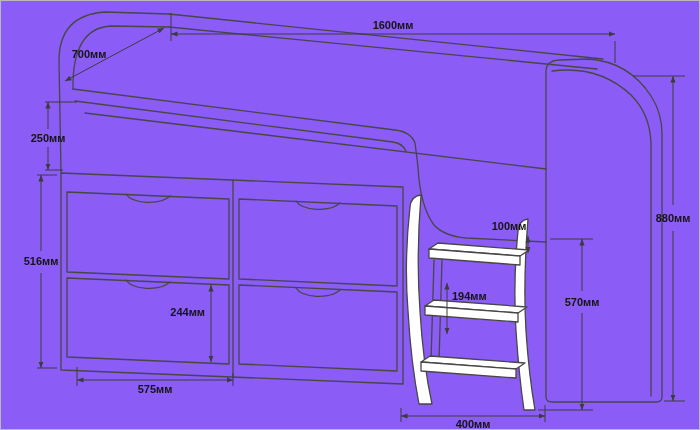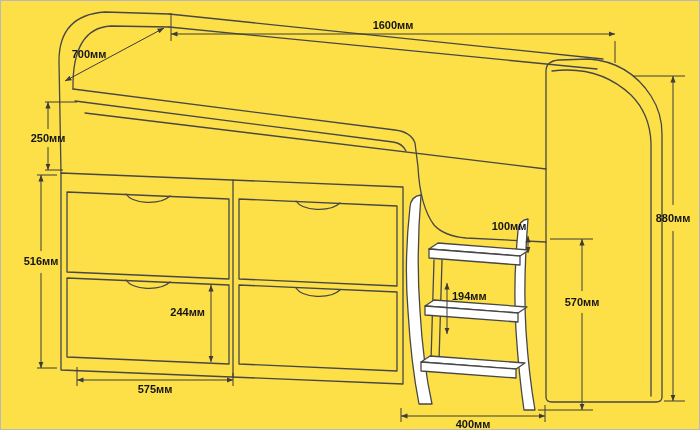--- a/index.html
+++ b/index.html
@@ -1,18 +1,18 @@
 <!DOCTYPE html>
 <html><head>
 <meta charset="utf-8">
 <style>
   html,body{margin:0;padding:0;background:#fff;}
   .canvas{
     width:700px;height:430px;box-sizing:border-box;position:relative;
-    background:#fde047;border:1px solid #b9b9b9;overflow:hidden;
+    background:#8b5cf6;border:1px solid #b9b9b9;overflow:hidden;
     font-family:"Liberation Sans",sans-serif;
   }
   svg{display:block;}
   .bed{stroke:#474747;stroke-width:1.3;fill:none;stroke-linejoin:round;stroke-linecap:round;}
   .bed-solid{stroke:#474747;stroke-width:1.3;fill:#ffffff;stroke-linejoin:round;}
   .dim{stroke:#3c3c3c;stroke-width:1;fill:none;}
   .lbl{font-family:"Liberation Sans","DejaVu Sans",sans-serif;font-size:11px;font-weight:bold;fill:#151515;}
 </style>
 </head>
 <body>

